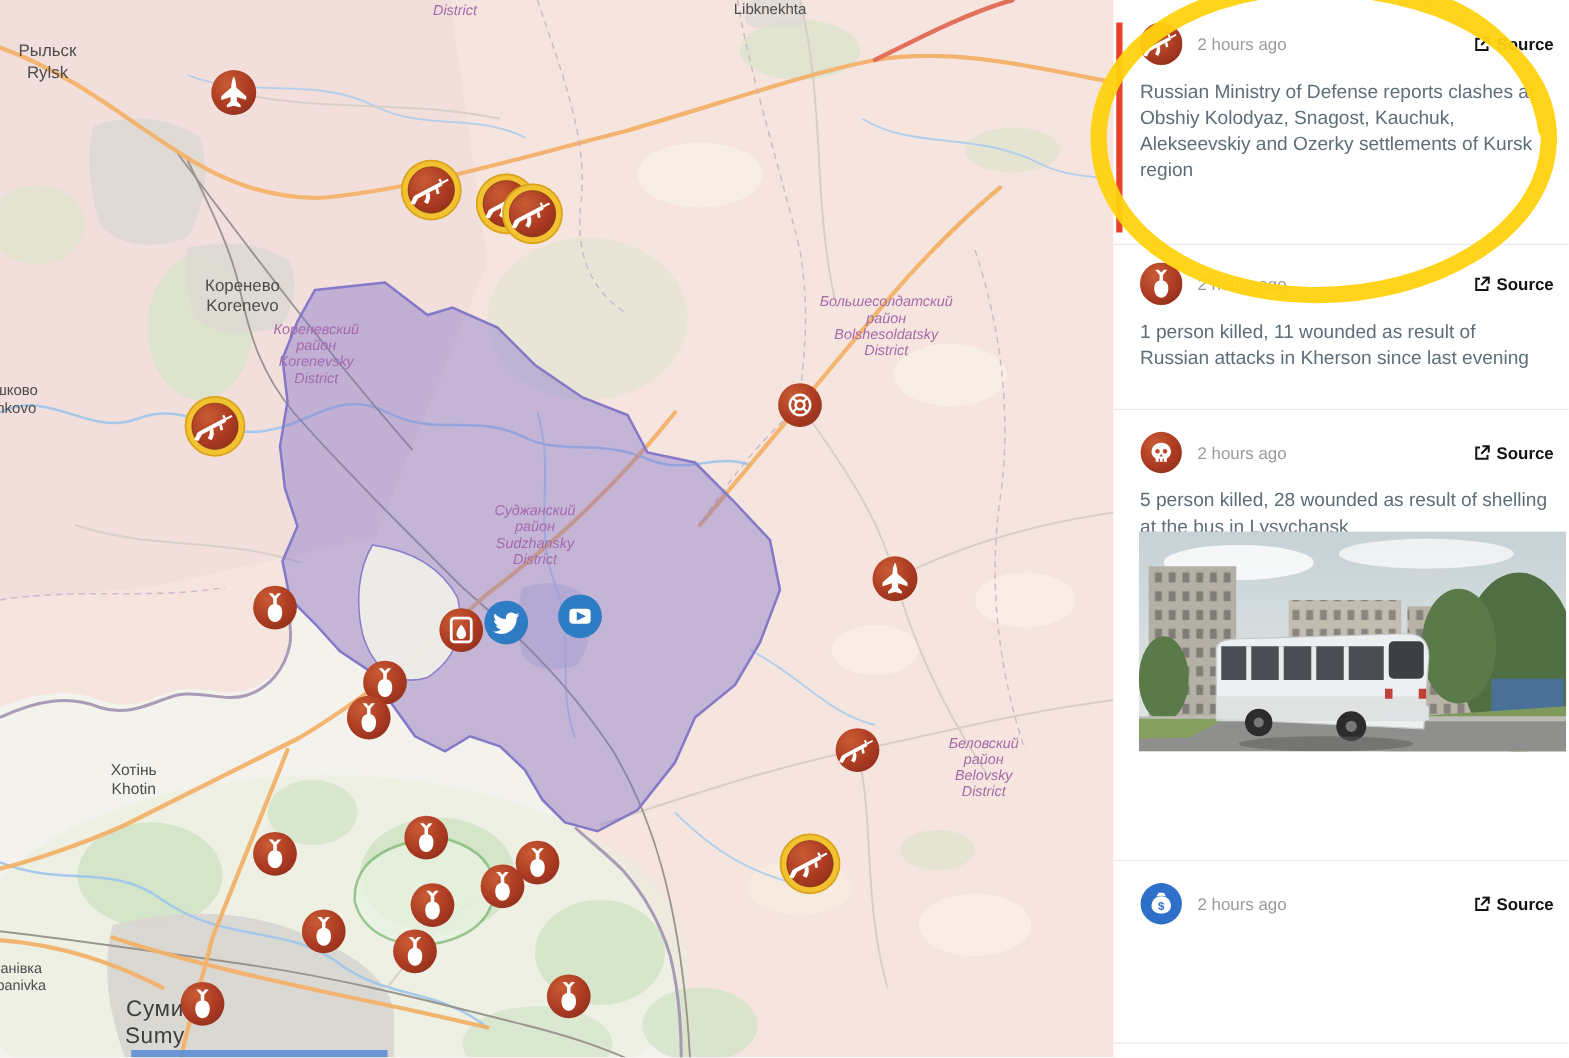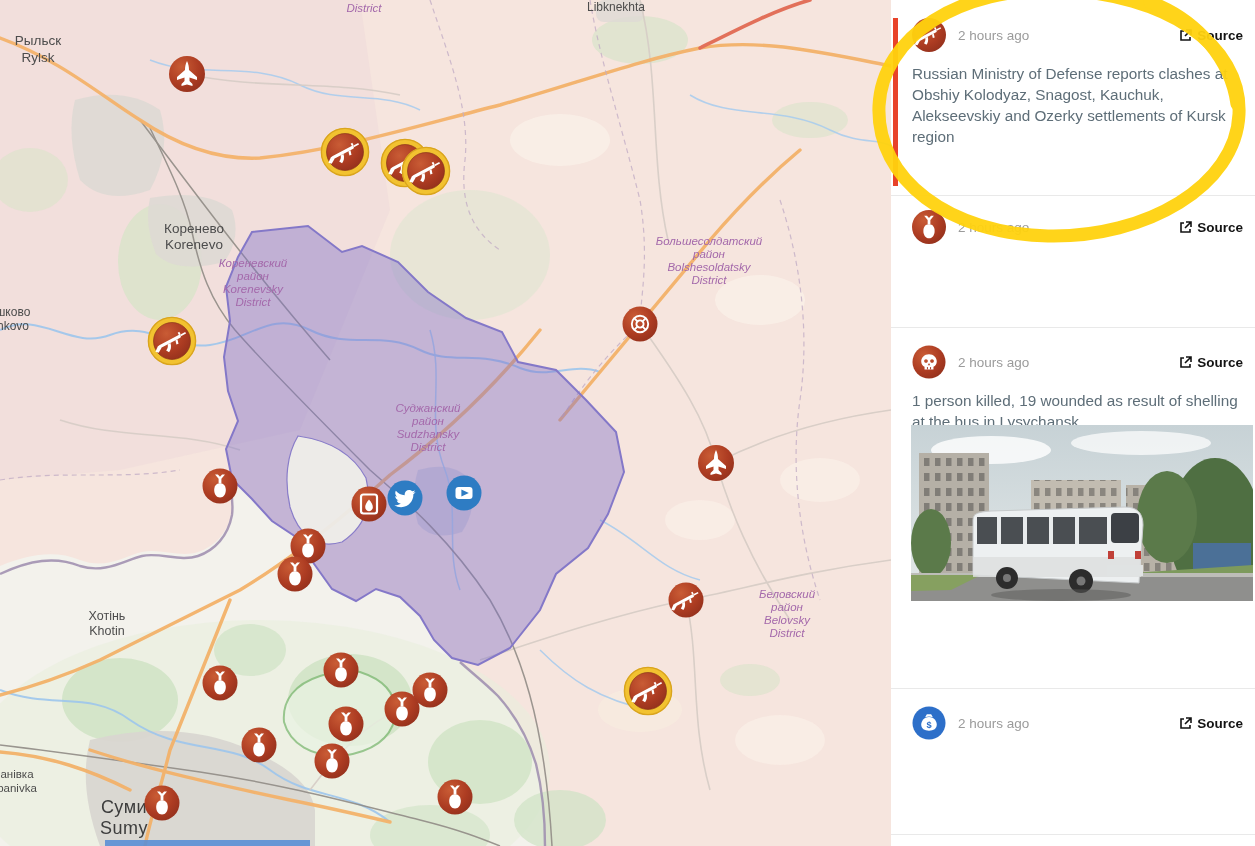--- a/index.html
+++ b/index.html
@@ -281,37 +281,38 @@
           </svg>
         <span class="time">2 hours ago</span>
         <a class="source">
           <svg width="13" height="13" viewBox="0 0 13 13">
             <path d="M5,2 H2 V11 H11 V8" fill="none" stroke="#131313" stroke-width="1.6"></path>
             <path d="M7,1 H12 V6 M12,1 L6,7" fill="none" stroke="#131313" stroke-width="1.6"></path>
           </svg>
           <span>Source</span>
         </a>
       </div>
+      <div class="item-text">1 person killed, 11 wounded as result of Russian attacks in Kherson since last evening</div>
     </div>
 
     <div class="news-item" id="item3">
       <div class="item-head">
         <svg class="badge" viewBox="-17.5 -17.5 35 35">
             <use href="#mk-skull"></use>
           </svg>
         <span class="time">2 hours ago</span>
         <a class="source">
           <svg width="13" height="13" viewBox="0 0 13 13">
             <path d="M5,2 H2 V11 H11 V8" fill="none" stroke="#131313" stroke-width="1.6"></path>
             <path d="M7,1 H12 V6 M12,1 L6,7" fill="none" stroke="#131313" stroke-width="1.6"></path>
           </svg>
           <span>Source</span>
         </a>
       </div>
-      <div class="item-text">1 person killed, 19 wounded as result of shelling at the bus in Lysychansk</div>
+      <div class="item-text">5 person killed, 28 wounded as result of shelling at the bus in Lysychansk</div>
 
       <div class="news-photo">
         <svg width="342" height="212" viewBox="0 0 342 212">
           <defs>
             <linearGradient id="sky" x1="0" y1="0" x2="0" y2="1">
               <stop offset="0" stop-color="#c7d2d6"></stop>
                 <stop offset="1" stop-color="#e9edec"></stop>
             </linearGradient>
             <pattern id="win" width="11" height="15" patternUnits="userSpaceOnUse">
               <rect width="11" height="15" fill="none"></rect>

